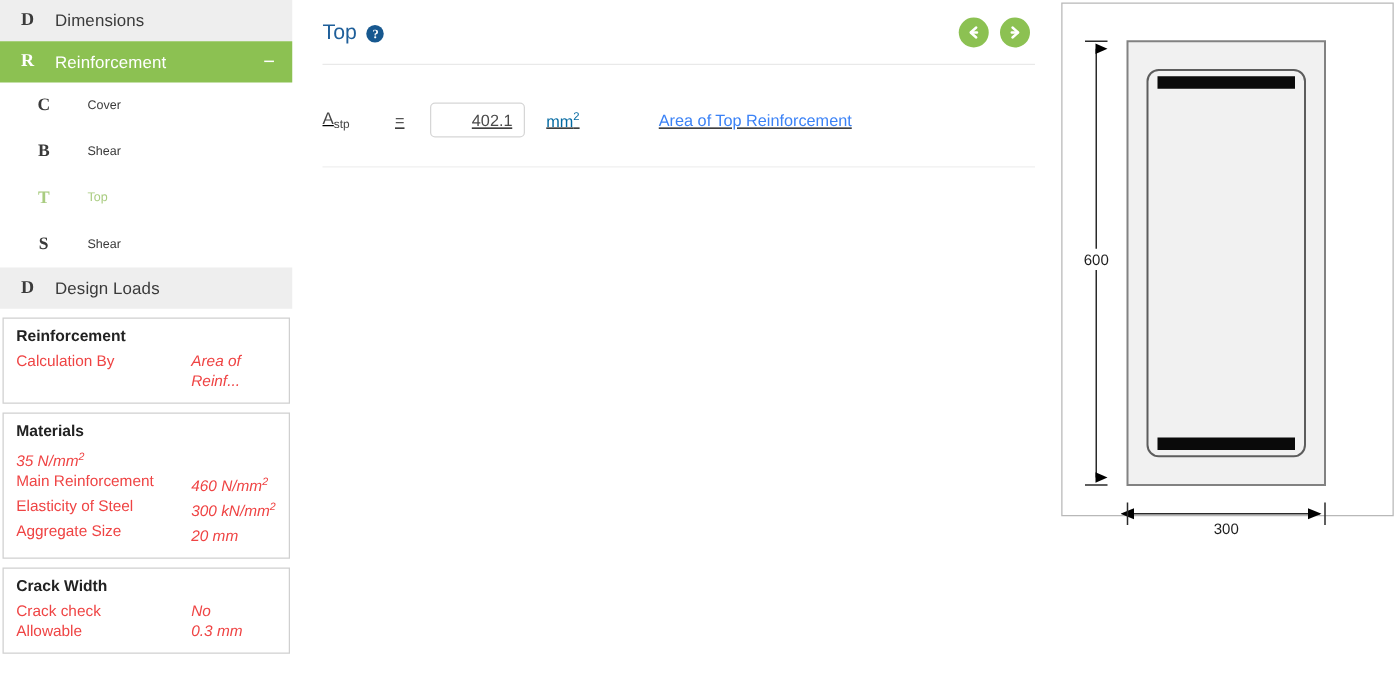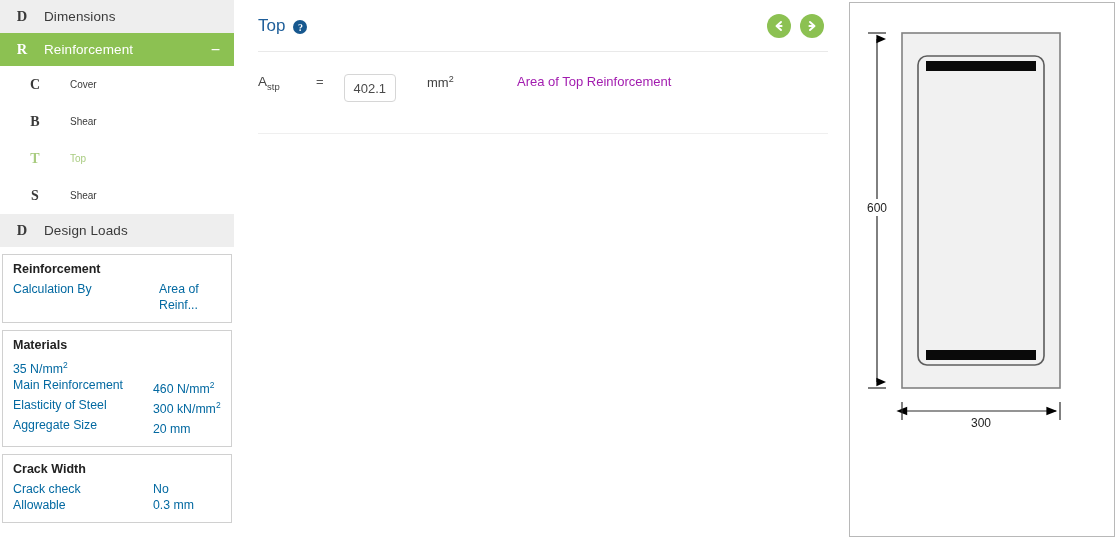--- a/index.html
+++ b/index.html
@@ -88,26 +88,25 @@
   }
   .panel-title {
     font-size: 12.5px;
     font-weight: bold;
     color: #222222;
     margin-bottom: 5px;
   }
   .panel-row {
     display: flex;
     font-size: 12.3px;
-    color: #0369a1;
+    color: #ef4444;
     line-height: 16px;
-    justify-content: space-between;
   }
   .panel-row .pk { flex: 0 0 140px; }
-  .panel-row .pv { flex: 1 1 auto; }
+  .panel-row .pv { flex: 1 1 auto; font-style: italic; }
   .panel-row .pv sup { font-size: 8.5px; }
 
   
   #main {
     position: absolute;
     left: 234px; top: 0;
     width: 606px; height: 540px;
     background: #ffffff;
   }
   .content-head {
@@ -157,75 +156,76 @@
 
   .head-rule {
     position: absolute;
     left: 24px; top: 51px;
     width: 570px; height: 1px;
     background: #e9e9e9;
   }
 
   .field-row {
     display: flex;
-    align-items: flex-start;
+    align-items: center;
     height: 44px;
     margin-top: 22px;
     padding-left: 24px;
+    text-decoration: underline;
   }
   .f-sym {
     width: 58px;
     flex: 0 0 58px;
     font-size: 13.5px;
     color: #454545;
   }
   .f-sym sub { font-size: 9.5px; }
   .f-eq {
     width: 28px;
     flex: 0 0 28px;
     font-size: 13px;
     color: #555555;
   }
   .f-input {
-    width: 52px;
+    width: 76px;
     height: 28px;
     border: 1px solid #d6d6d6;
     border-radius: 4px;
     background: #ffffff;
     font-family: "Liberation Sans", sans-serif;
     font-size: 13px;
     color: #4a4a4a;
     text-align: right;
     padding: 0 9px 0 4px;
     outline: none;
   }
   .f-unit {
     width: 90px;
     flex: 0 0 90px;
-    margin-left: 31px;
+    margin-left: 17px;
     font-size: 13px;
-    color: #404040;
+    color: #0369a1;
   }
   .f-unit sup { font-size: 9px; }
   .f-desc {
     font-size: 13px;
-    color: #a21caf;
+    color: #3b82f6;
   }
   .field-rule {
     position: absolute;
     left: 24px; top: 133px;
     width: 570px; height: 1px;
     background: #efefef;
   }
 
   
   #diagram {
     position: absolute;
     left: 849px; top: 2px;
-    width: 266px; height: 535px;
+    width: 266px; height: 411px;
     border: 1px solid #b8b8b8;
     background: #ffffff;
   }
   #diagram svg { display: block; }
 </style>
 </head>
 <body>
 
 <div id="app">
 

